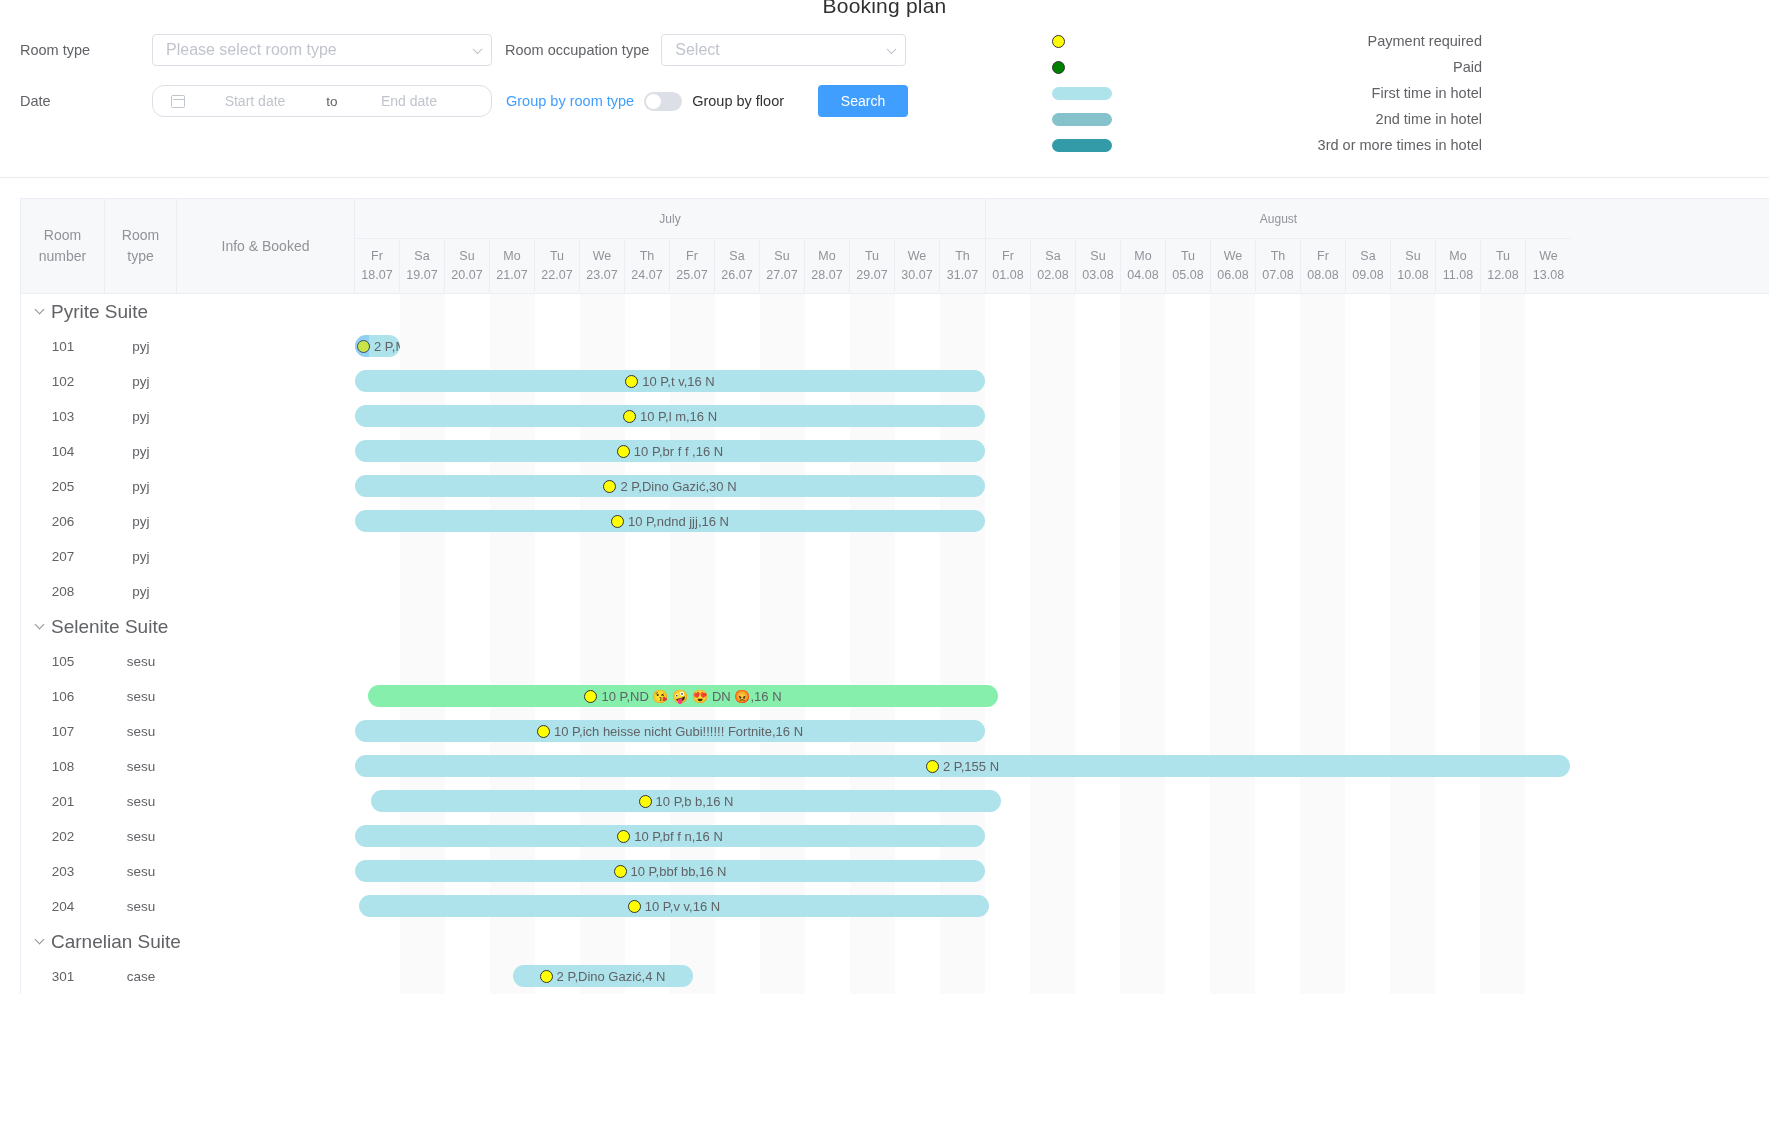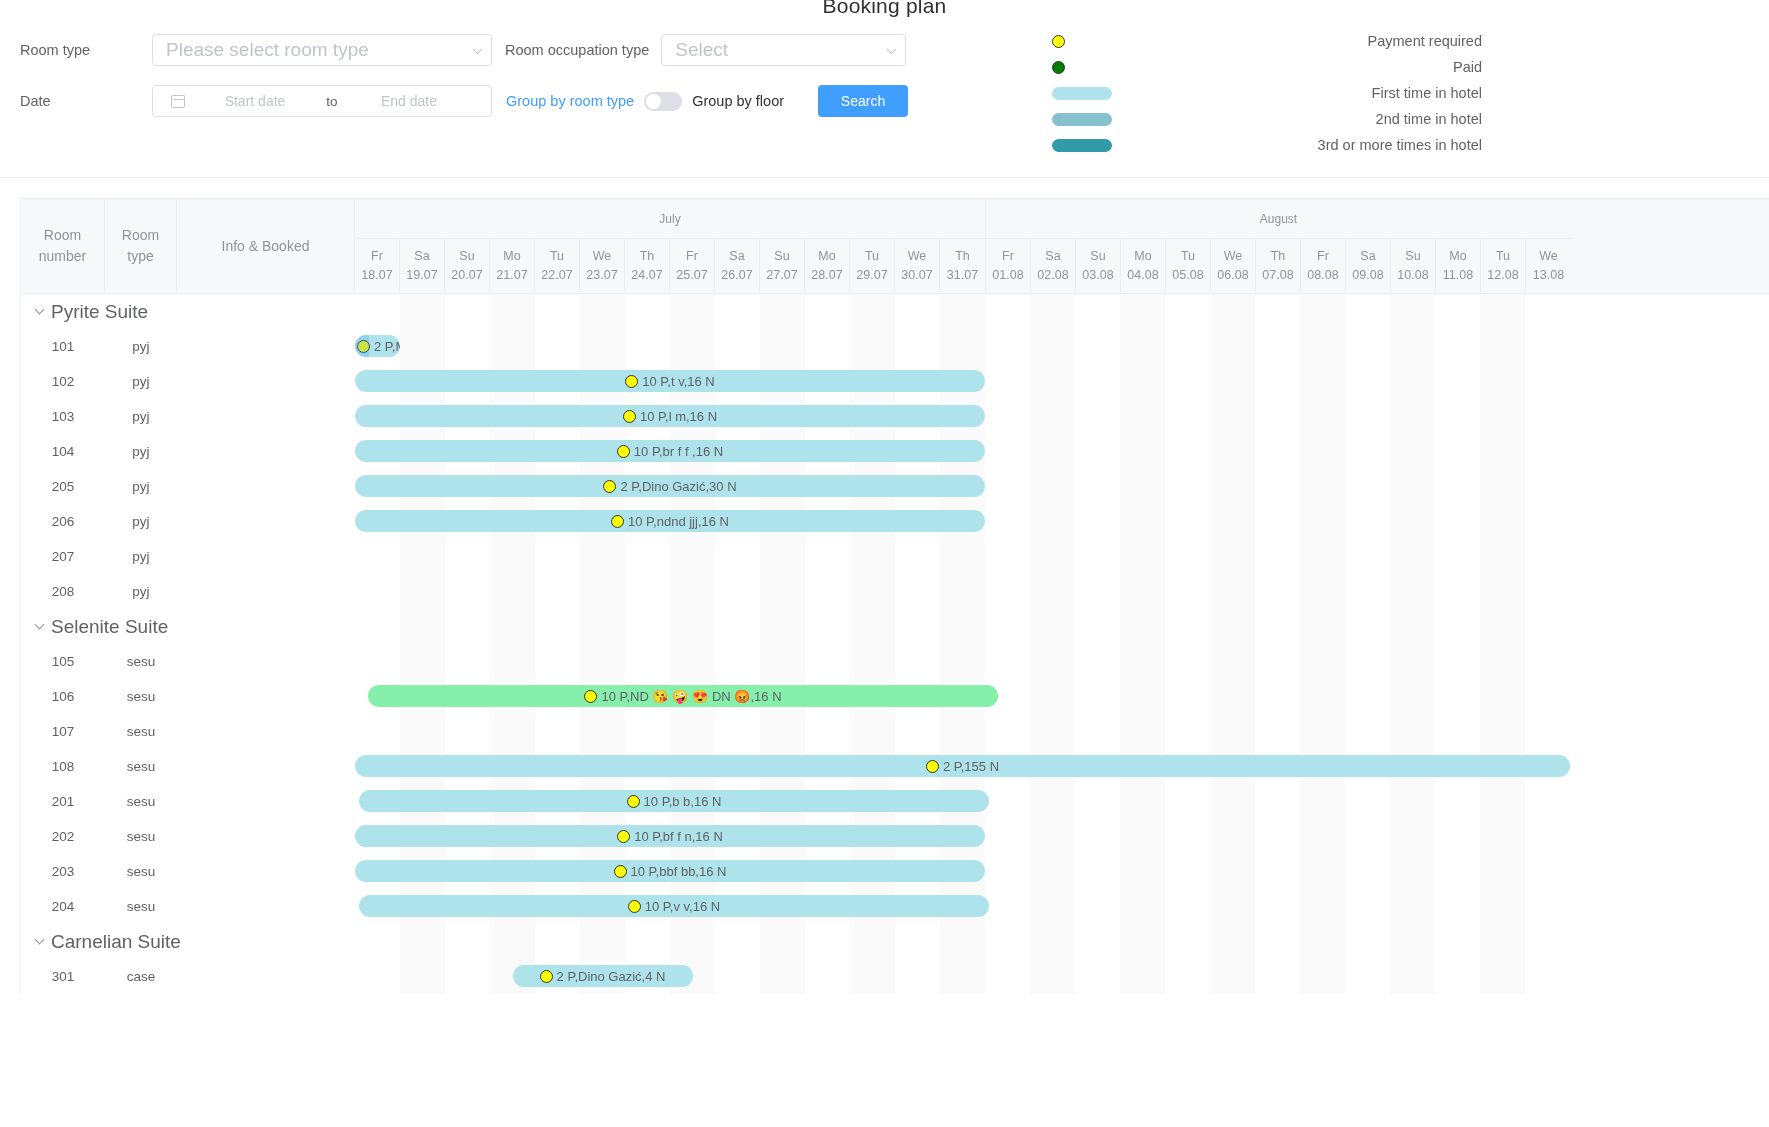--- a/index.html
+++ b/index.html
@@ -23,32 +23,32 @@
   
   .filters { position: absolute; top: 28px; left: 0; width: 1000px; }
   .frow { display: flex; align-items: center; height: 44px; }
   .frow + .frow { margin-top: 7px; }
   .flabel {
     width: 152px; padding-left: 20px; font-size: 14.5px; color: #606266;
   }
   .sel {
     position: relative; height: 32px; border: 1px solid #dcdfe6; border-radius: 4px;
     background: #fff; display: flex; align-items: center;
-    padding: 0 30px 0 13px; font-size: 19px; color: #c0c4cc;
+    padding: 0 30px 0 13px; font-size: 16px; color: #c0c4cc;
   }
   .sel.w1 { width: 340px; }
   .sel.w2 { width: 245px; }
   .chev {
     position: absolute; right: 10px; top: 50%; transform: translateY(-60%) rotate(45deg);
     width: 7px; height: 7px; border-right: 1.4px solid #c0c4cc; border-bottom: 1.4px solid #c0c4cc;
   }
   .flabel2 { padding: 0 12px 0 13px; font-size: 14.5px; color: #606266; white-space: nowrap;}
 
   .daterange {
-    width: 340px; height: 32px; border: 1px solid #dcdfe6; border-radius: 4px;
+    width: 340px; height: 32px; border: 1px solid #dcdfe6; border-radius: 12px;
     background: #fff; display: flex; align-items: center; padding: 0 18px;
     font-size: 14px; color: #c0c4cc;
   }
   .cal-ico { width: 14px; height: 14px; position: relative; margin-right: 6px; flex: none;}
   .cal-ico:before {
     content:""; position:absolute; inset:1px 0 0 0; border:1.3px solid #c0c4cc; border-radius:1.5px;
   }
   .cal-ico:after {
     content:""; position:absolute; left:1.5px; right:1.5px; top:4.5px; height:1.3px; background:#c0c4cc;
   }
@@ -483,38 +483,44 @@
               <div class="bkbar" style="left: 13px; width: 630px; background: #86efac;">
                 <span class="bkdot" style="background: rgb(255, 255, 0);"></span>
                 <span class="bklabel">10 P,ND 😘 🤪 😍 DN 😡,16 N</span>
               </div>
             </div>
           </div>
           <div class="grow">
             <div class="c1">107</div>
             <div class="c2">sesu</div>
             <div class="c3"></div>
+            <div class="lane">
+              <div class="bkbar" style="left: 0px; width: 630px; background: rgb(175, 227, 236);">
+                <span class="bkdot" style="background: rgb(255, 255, 0);"></span>
+                <span class="bklabel">10 P,ich heisse nicht Gubi!!!!!! Fortnite,16 N</span>
+              </div>
+            </div>
           </div>
           <div class="grow">
             <div class="c1">108</div>
             <div class="c2">sesu</div>
             <div class="c3"></div>
             <div class="lane">
               <div class="bkbar" style="left: 0px; width: 1215px; background: rgb(175, 227, 236);">
                 <span class="bkdot" style="background: rgb(255, 255, 0);"></span>
                 <span class="bklabel">2 P,155 N</span>
               </div>
             </div>
           </div>
           <div class="grow">
             <div class="c1">201</div>
             <div class="c2">sesu</div>
             <div class="c3"></div>
             <div class="lane">
-              <div class="bkbar" style="left: 4px; width: 630px; background: rgb(175, 227, 236);">
+              <div class="bkbar" style="left: 16px; width: 630px; background: rgb(175, 227, 236);">
                 <span class="bkdot" style="background: rgb(255, 255, 0);"></span>
                 <span class="bklabel">10 P,b b,16 N</span>
               </div>
             </div>
           </div>
           <div class="grow">
             <div class="c1">202</div>
             <div class="c2">sesu</div>
             <div class="c3"></div>
             <div class="lane">

